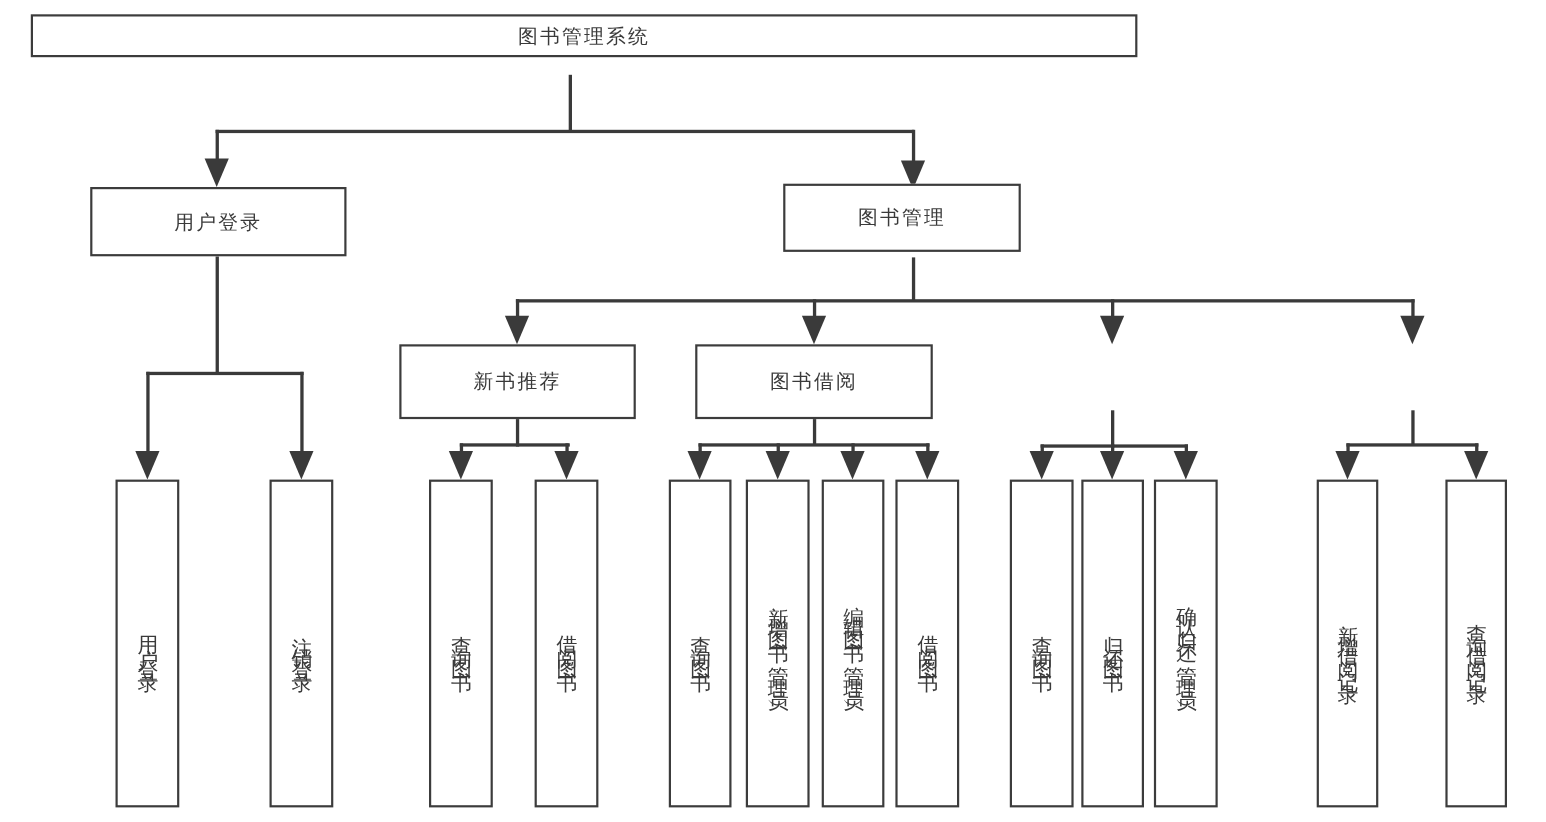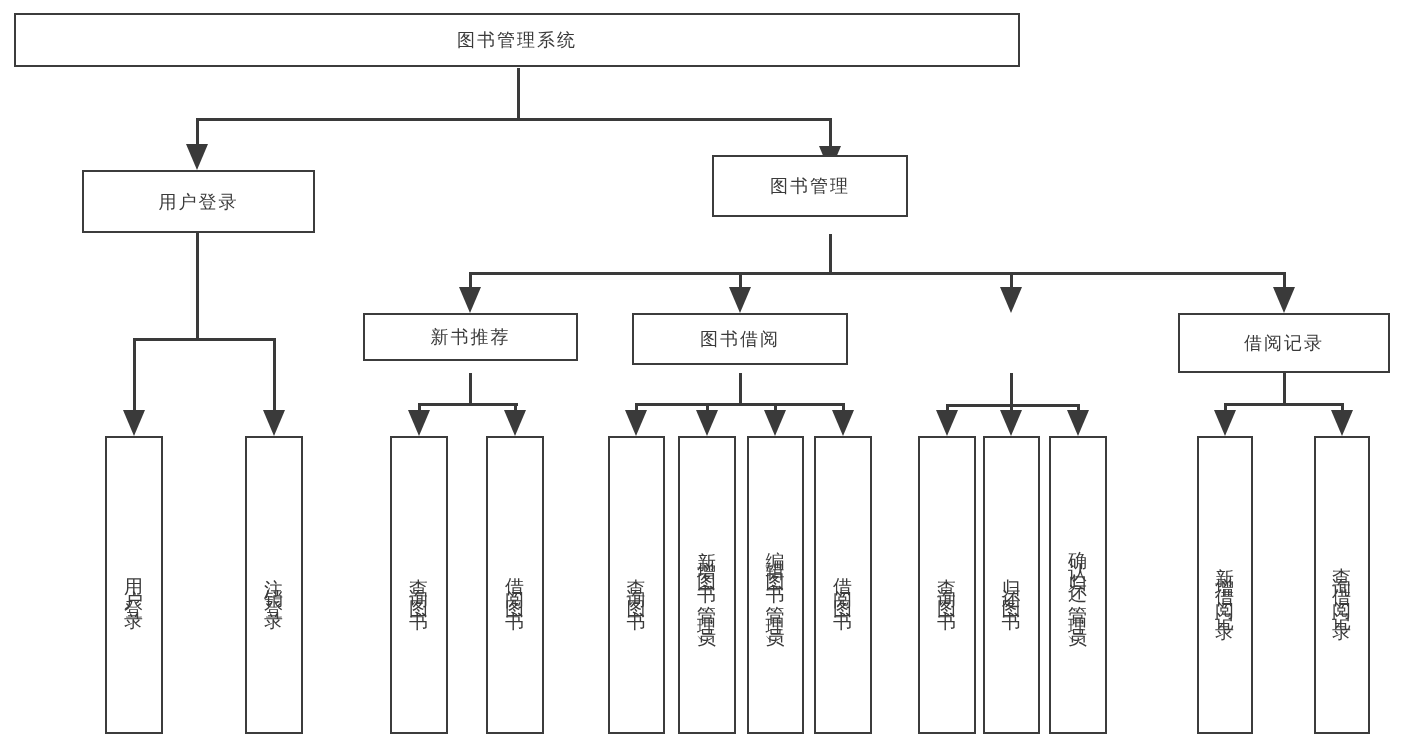--- a/index.html
+++ b/index.html
@@ -79,44 +79,41 @@
   <div class="vl" style="left:1077px;top:404px;height:10px"></div>
   <div class="arrow" style="left:1067px;top:410px"></div>
 
   <div class="vl" style="left:1283px;top:373px;height:32px"></div>
   <div class="hl" style="left:1224px;top:403px;width:120px"></div>
   <div class="vl" style="left:1224px;top:403px;height:11px"></div>
   <div class="arrow" style="left:1214px;top:410px"></div>
   <div class="vl" style="left:1341px;top:403px;height:11px"></div>
   <div class="arrow" style="left:1331px;top:410px"></div>
 
-  <div class="box h" style="left:14px;top:13px;width:1006px;height:54px">
+  <div class="box h" style="left:28px;top:13px;width:1006px;height:39px">
     <span>图书管理系统</span>
   </div>
 
   <div class="box h" style="left:82px;top:170px;width:233px;height:63px">
     <span>用户登录</span>
   </div>
 
-  <div class="box h" style="left:712px;top:155px;width:196px;height:62px">
+  <div class="box h" style="left:712px;top:167px;width:216px;height:62px">
     <span>图书管理</span>
   </div>
 
-  <div class="box h" style="left:363px;top:313px;width:215px;height:48px">
+  <div class="box h" style="left:363px;top:313px;width:215px;height:68px">
     <span>新书推荐</span>
   </div>
 
-  <div class="box h" style="left:632px;top:313px;width:216px;height:52px">
+  <div class="box h" style="left:632px;top:313px;width:216px;height:68px">
     <span>图书借阅</span>
   </div>
 
 
-  <div class="box h" style="left:1178px;top:313px;width:212px;height:60px">
-    <span>借阅记录</span>
-  </div>
 
   <div class="box v" style="left:105px;top:436px;width:58px;height:298px">
     <span>用户登录</span>
   </div>
   <div class="box v" style="left:245px;top:436px;width:58px;height:298px">
     <span>注销登录</span>
   </div>
 
   <div class="box v" style="left:390px;top:436px;width:58px;height:298px">
     <span>查询图书</span>

